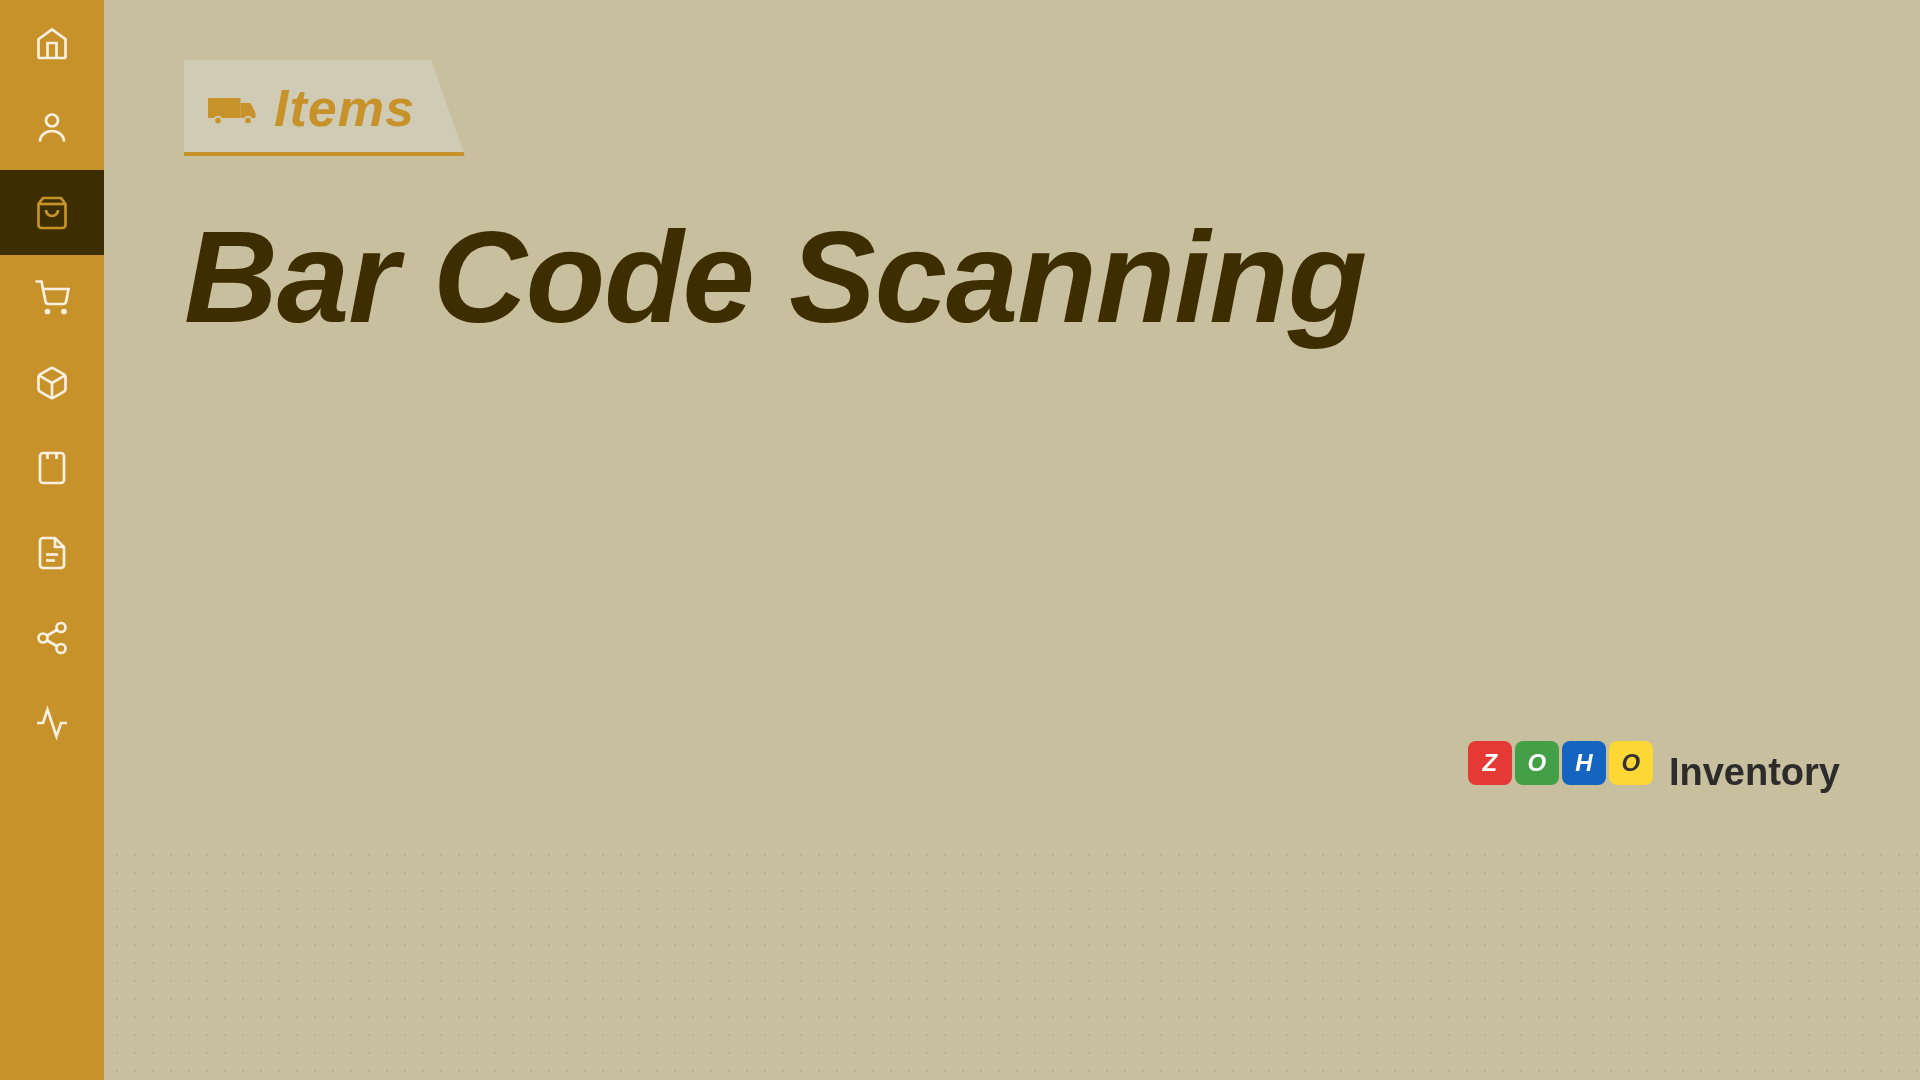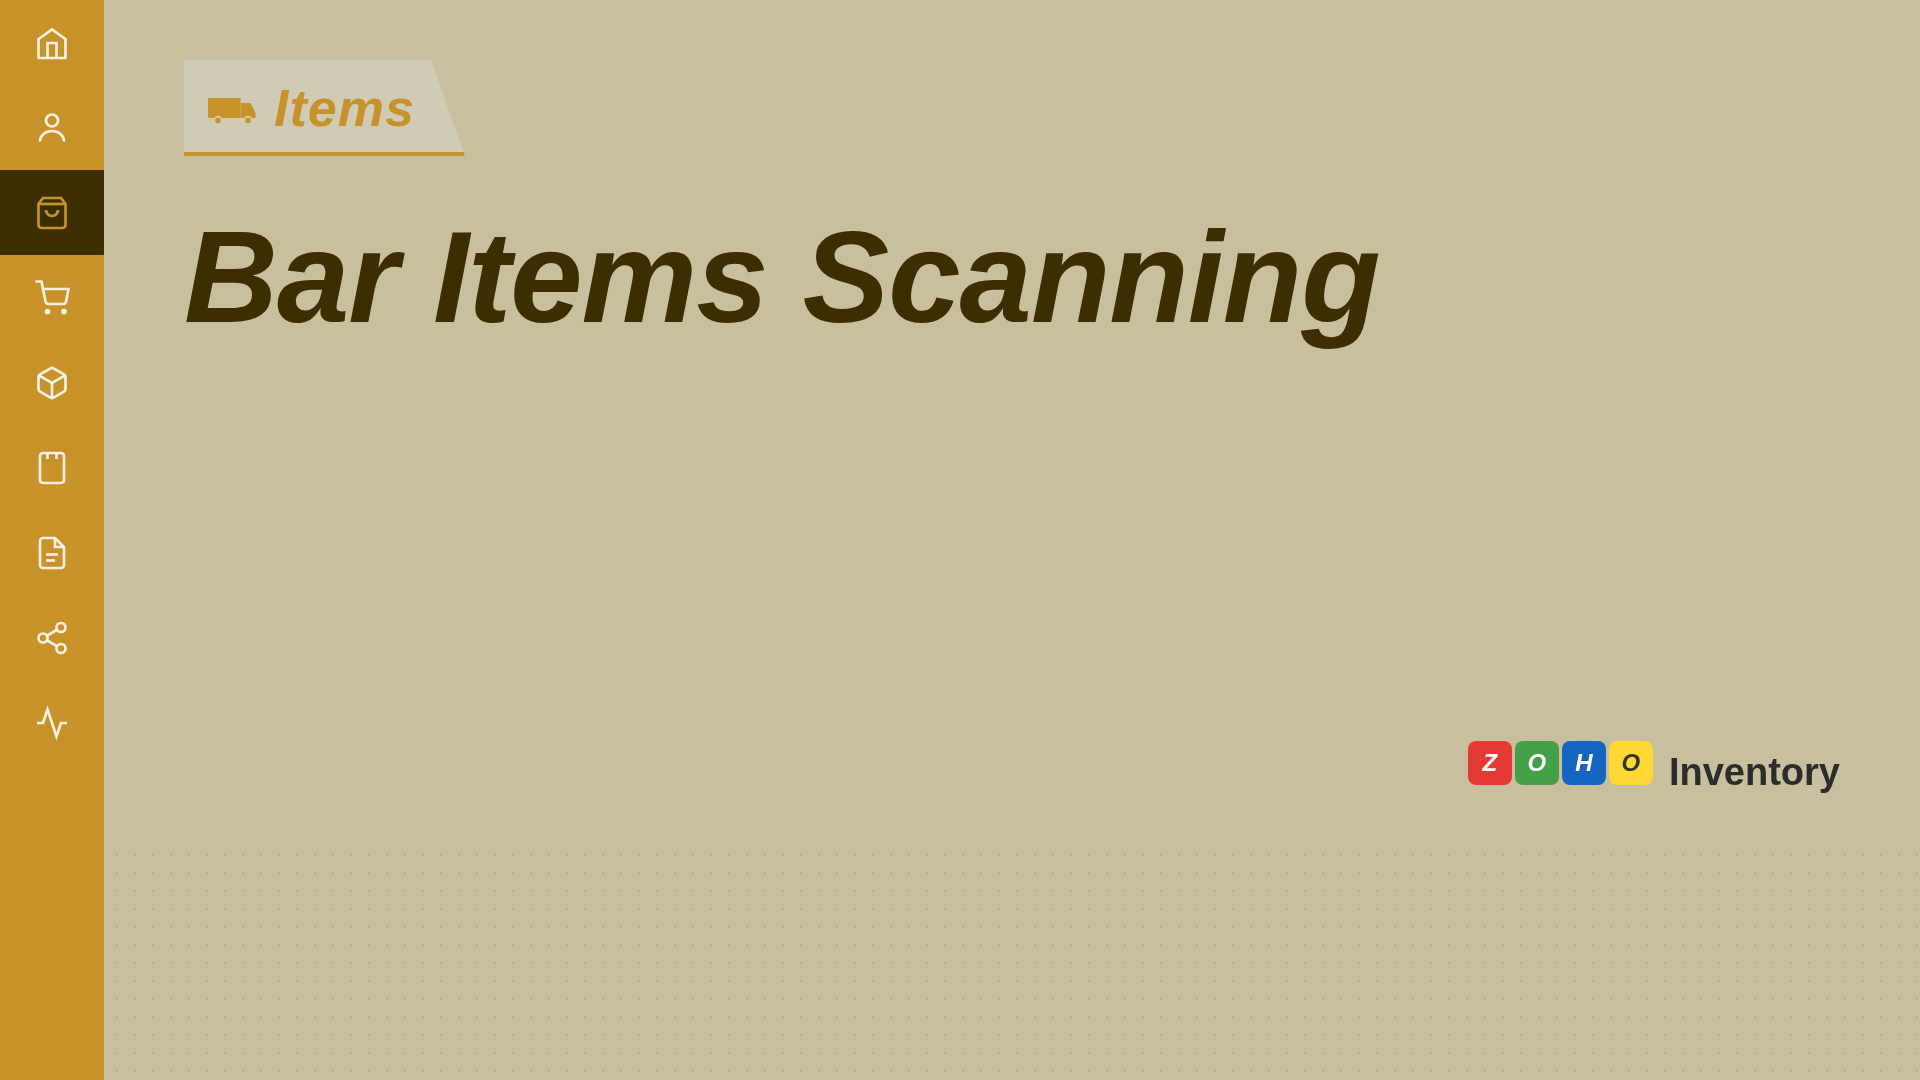--- a/index.html
+++ b/index.html
@@ -248,21 +248,21 @@
         <rect x="0" y="8" width="26" height="16" rx="1"></rect>
         <path d="M26 12h8l4 8v4H26V12z"></path>
         <circle cx="8" cy="26" r="3" fill="#c8922a" stroke="#d0cbb5" stroke-width="1.5"></circle>
         <circle cx="32" cy="26" r="3" fill="#c8922a" stroke="#d0cbb5" stroke-width="1.5"></circle>
       </svg>
       <span class="badge-text">Items</span>
     </div>
   </div>
 
   
-  <div class="main-title">Bar Items Scanning</div>
+  <div class="main-title">Bar Code Scanning</div>
 
   
   <div class="zoho-logo">
     <div class="zoho-letters">
       <div class="zoho-letter zoho-z">Z</div>
       <div class="zoho-letter zoho-o">O</div>
       <div class="zoho-letter zoho-h">H</div>
       <div class="zoho-letter zoho-o2">O</div>
     </div>
     <span class="zoho-inventory-text">Inventory</span>

